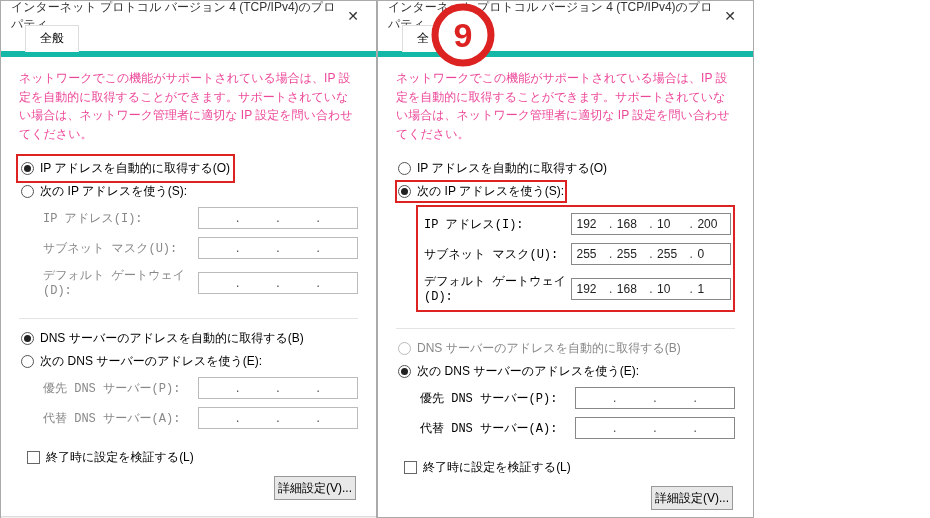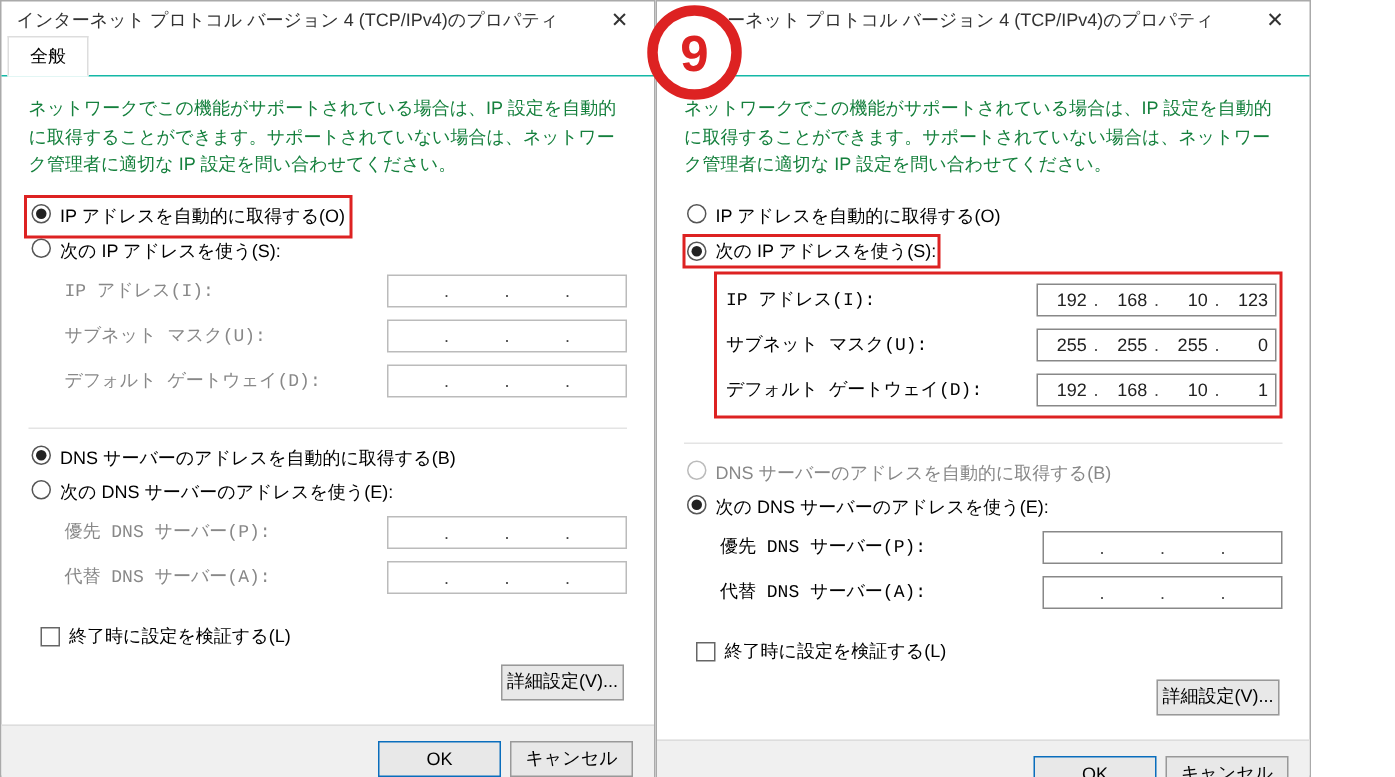--- a/index.html
+++ b/index.html
@@ -8,21 +8,21 @@
     padding: 0;
     width: 930px;
     height: 518px;
     font-family: "Yu Gothic UI", "Meiryo", sans-serif;
     font-size: 12px;
     background: #fff;
     display: flex;
     position: relative;
   }
   .dialog {
-    width: 437px;
+    width: 377px;
     height: 518px;
     border: 1px solid #aaa;
     background: #fff;
     display: flex;
     flex-direction: column;
   }
   .titlebar {
     height: 30px;
     display: flex;
     align-items: center;
@@ -35,22 +35,22 @@
     width: 30px;
     height: 24px;
     display: flex;
     align-items: center;
     justify-content: center;
     cursor: pointer;
     font-size: 14px;
   }
   .tabs {
     display: flex;
-    border-bottom: 1px solid #14b8a6;
-    padding-left: 4px;
+    border-bottom: 6px solid #14b8a6;
+    padding-left: 24px;
     height: 26px;
     align-items: flex-end;
   }
   .tab {
     padding: 4px 14px;
     border: 1px solid #ddd;
     border-bottom: none;
     background: #fff;
     margin-right: -1px;
     cursor: pointer;
@@ -65,29 +65,29 @@
   .content {
     flex: 1;
     padding: 12px 18px 8px 18px;
     display: flex;
     flex-direction: column;
   }
   .desc {
     font-size: 12px;
     line-height: 1.55;
     margin-bottom: 12px;
-    color: #15803d;
+    color: #ec4899;
   }
   .group {
     margin-bottom: 8px;
     padding: 2px 0;
   }
   .radio-row {
     display: flex;
-    align-items: flex-start;
+    align-items: center;
     padding: 3px 2px;
     font-size: 12px;
   }
   .radio-row.disabled { color: #888; }
   .radio {
     width: 13px;
     height: 13px;
     border: 1px solid #555;
     border-radius: 50%;
     margin-right: 6px;
@@ -121,21 +121,21 @@
     justify-content: space-evenly;
     font-size: 12px;
     font-family: inherit;
     color: #222;
   }
   .ip-input.disabled {
     background: #fff;
     border-color: #bbb;
     color: #999;
   }
-  .ip-input .oct { width: 28px; text-align: right; }
+  .ip-input .oct { width: 28px; text-align: left; }
   .ip-input .dot2 { color: #444; }
   .checkbox-row {
     display: flex;
     align-items: center;
     padding: 6px 2px 6px 8px;
     font-size: 12px;
   }
   .checkbox {
     width: 13px;
     height: 13px;
@@ -341,21 +341,21 @@
       <div class="hl-red-box" style="margin-left:20px;margin-top:2px;">
         <div class="field-row" style="padding-left:4px">
           <span class="field-label">IP アドレス(I):</span>
           <span class="ip-input">
             <span class="oct">192</span>
               <span class="dot2">.</span>
             <span class="oct">168</span>
               <span class="dot2">.</span>
             <span class="oct">10</span>
               <span class="dot2">.</span>
-            <span class="oct">123</span>
+            <span class="oct">200</span>
           </span>
         </div>
         <div class="field-row" style="padding-left:4px">
           <span class="field-label">サブネット マスク(U):</span>
           <span class="ip-input">
             <span class="oct">255</span>
               <span class="dot2">.</span>
             <span class="oct">255</span>
               <span class="dot2">.</span>
             <span class="oct">255</span>

